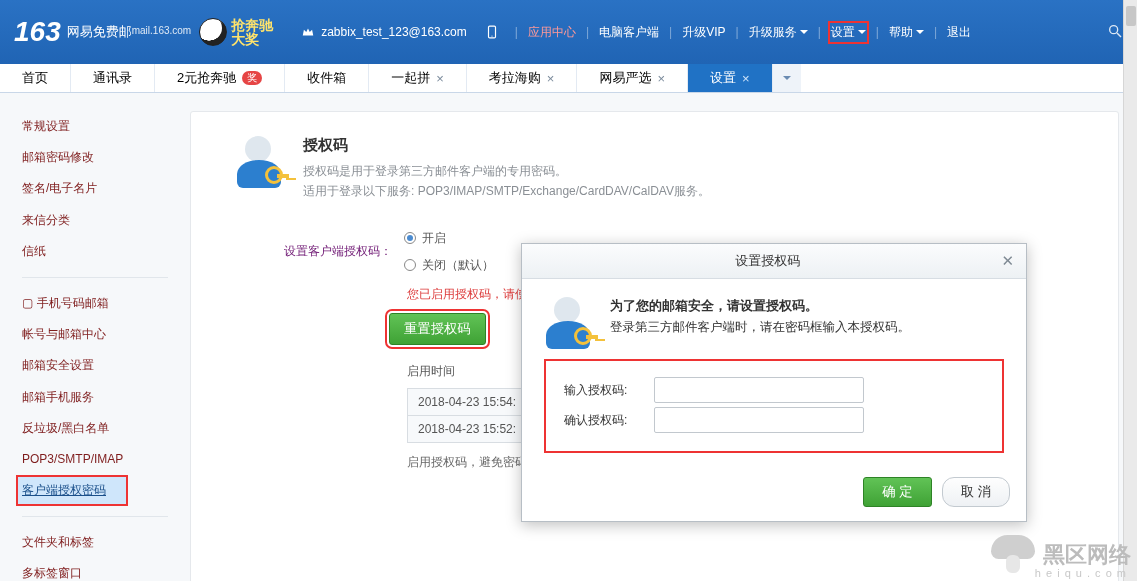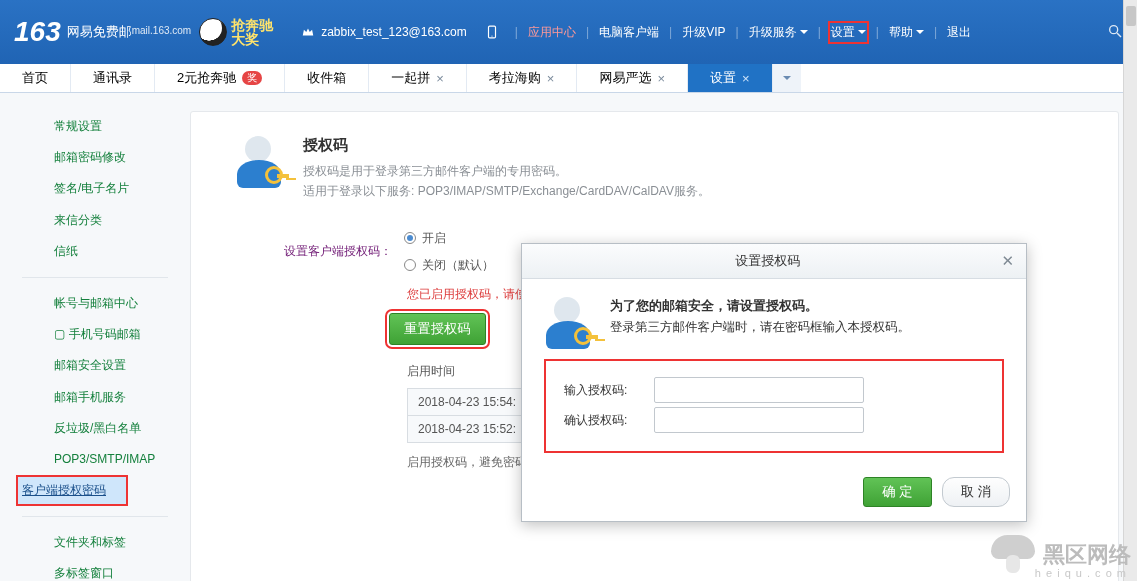--- a/index.html
+++ b/index.html
@@ -32,21 +32,21 @@
   .tab.active { background: #2072c5; color: #fff; }
   .tab .badge-j { background: #e64545; color: #fff; border-radius: 8px; font-size: 10px; padding: 0 5px; }
   .more-tab { width: 28px; display: flex; align-items: center; justify-content: center; background:#eef3f9; }
   .more-tab .caret { border: 4px solid transparent; border-top-color: #6a8bb2; margin-top:4px; }
 
   
   .main { display: flex; background: #f6f8fa; height: calc(100% - 90px); }
 
   
   .sidebar { width: 190px; background: #f6f8fa; padding: 18px 0; }
-  .sb-item { padding: 6px 22px; color: #15803d; cursor: pointer; font-size: 12px; line-height: 1.6; margin-left: 32px; }
+  .sb-item { padding: 6px 22px; color: #7f1d1d; cursor: pointer; font-size: 12px; line-height: 1.6; }
   .sb-item.selected { background: #cfe6fb; color: #1a4f8a; text-decoration: underline; outline: 2px solid #e33; outline-offset: -2px; margin: 0 16px 0 16px; padding-left: 6px; display: inline-block; }
   .sb-sep { height: 1px; background: #e1e6eb; margin: 10px 22px; }
 
   
   .content { flex: 1; background: #fff; margin: 18px 18px 0 0; border: 1px solid #e5e8ec; border-radius: 3px; padding: 24px 24px 24px 24px; position: relative; }
   .hero { display: flex; gap: 16px; padding-left: 20px; }
   .key-avatar { width: 52px; height: 52px; position: relative; }
   .key-avatar .head { width: 26px; height: 26px; border-radius: 50%; background: #dfe7ee; position: absolute; top: 0; left: 10px; }
   .key-avatar .body { width: 44px; height: 28px; border-radius: 50% 50% 6px 6px; background: #2c7fcf; position: absolute; bottom: 0; left: 2px; }
   .key-avatar .key { position: absolute; right: -4px; bottom: -2px; width: 26px; height: 26px; }
@@ -203,22 +203,22 @@
 
 <div class="main">
 
   <div class="sidebar">
     <div class="sb-item">常规设置</div>
     <div class="sb-item">邮箱密码修改</div>
     <div class="sb-item">签名/电子名片</div>
     <div class="sb-item">来信分类</div>
     <div class="sb-item">信纸</div>
     <div class="sb-sep"></div>
+    <div class="sb-item">▢ <span>手机号码邮箱</span></div>
     <div class="sb-item">帐号与邮箱中心</div>
-    <div class="sb-item">▢ <span>手机号码邮箱</span></div>
     <div class="sb-item">邮箱安全设置</div>
     <div class="sb-item">邮箱手机服务</div>
     <div class="sb-item">反垃圾/黑白名单</div>
     <div class="sb-item">POP3/SMTP/IMAP</div>
     <div><span class="sb-item selected">客户端授权密码</span></div>
     <div class="sb-sep"></div>
     <div class="sb-item">文件夹和标签</div>
     <div class="sb-item">多标签窗口</div>
 
   </div>

